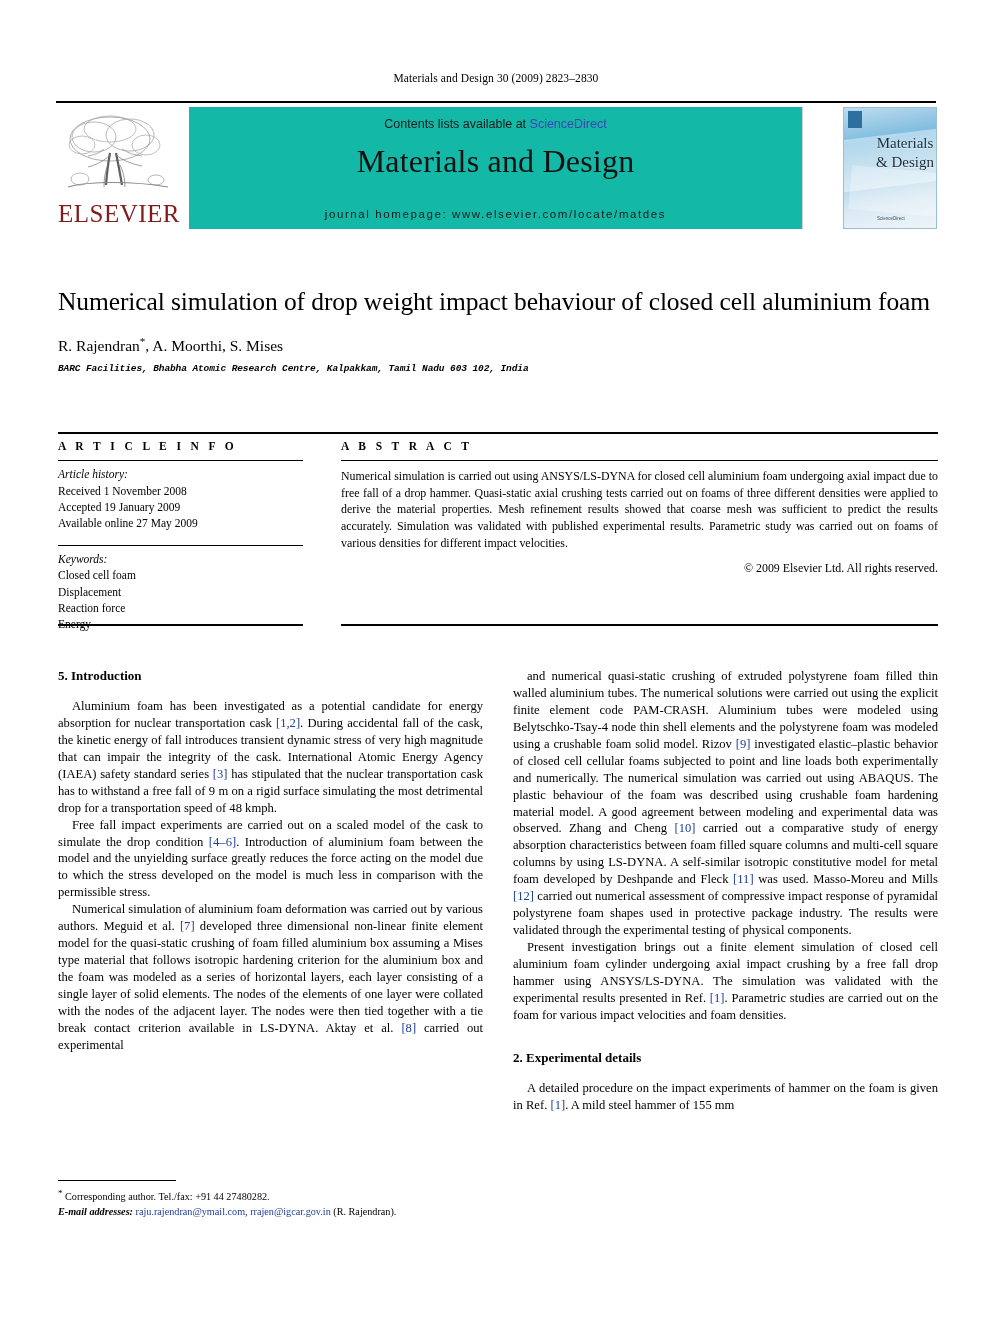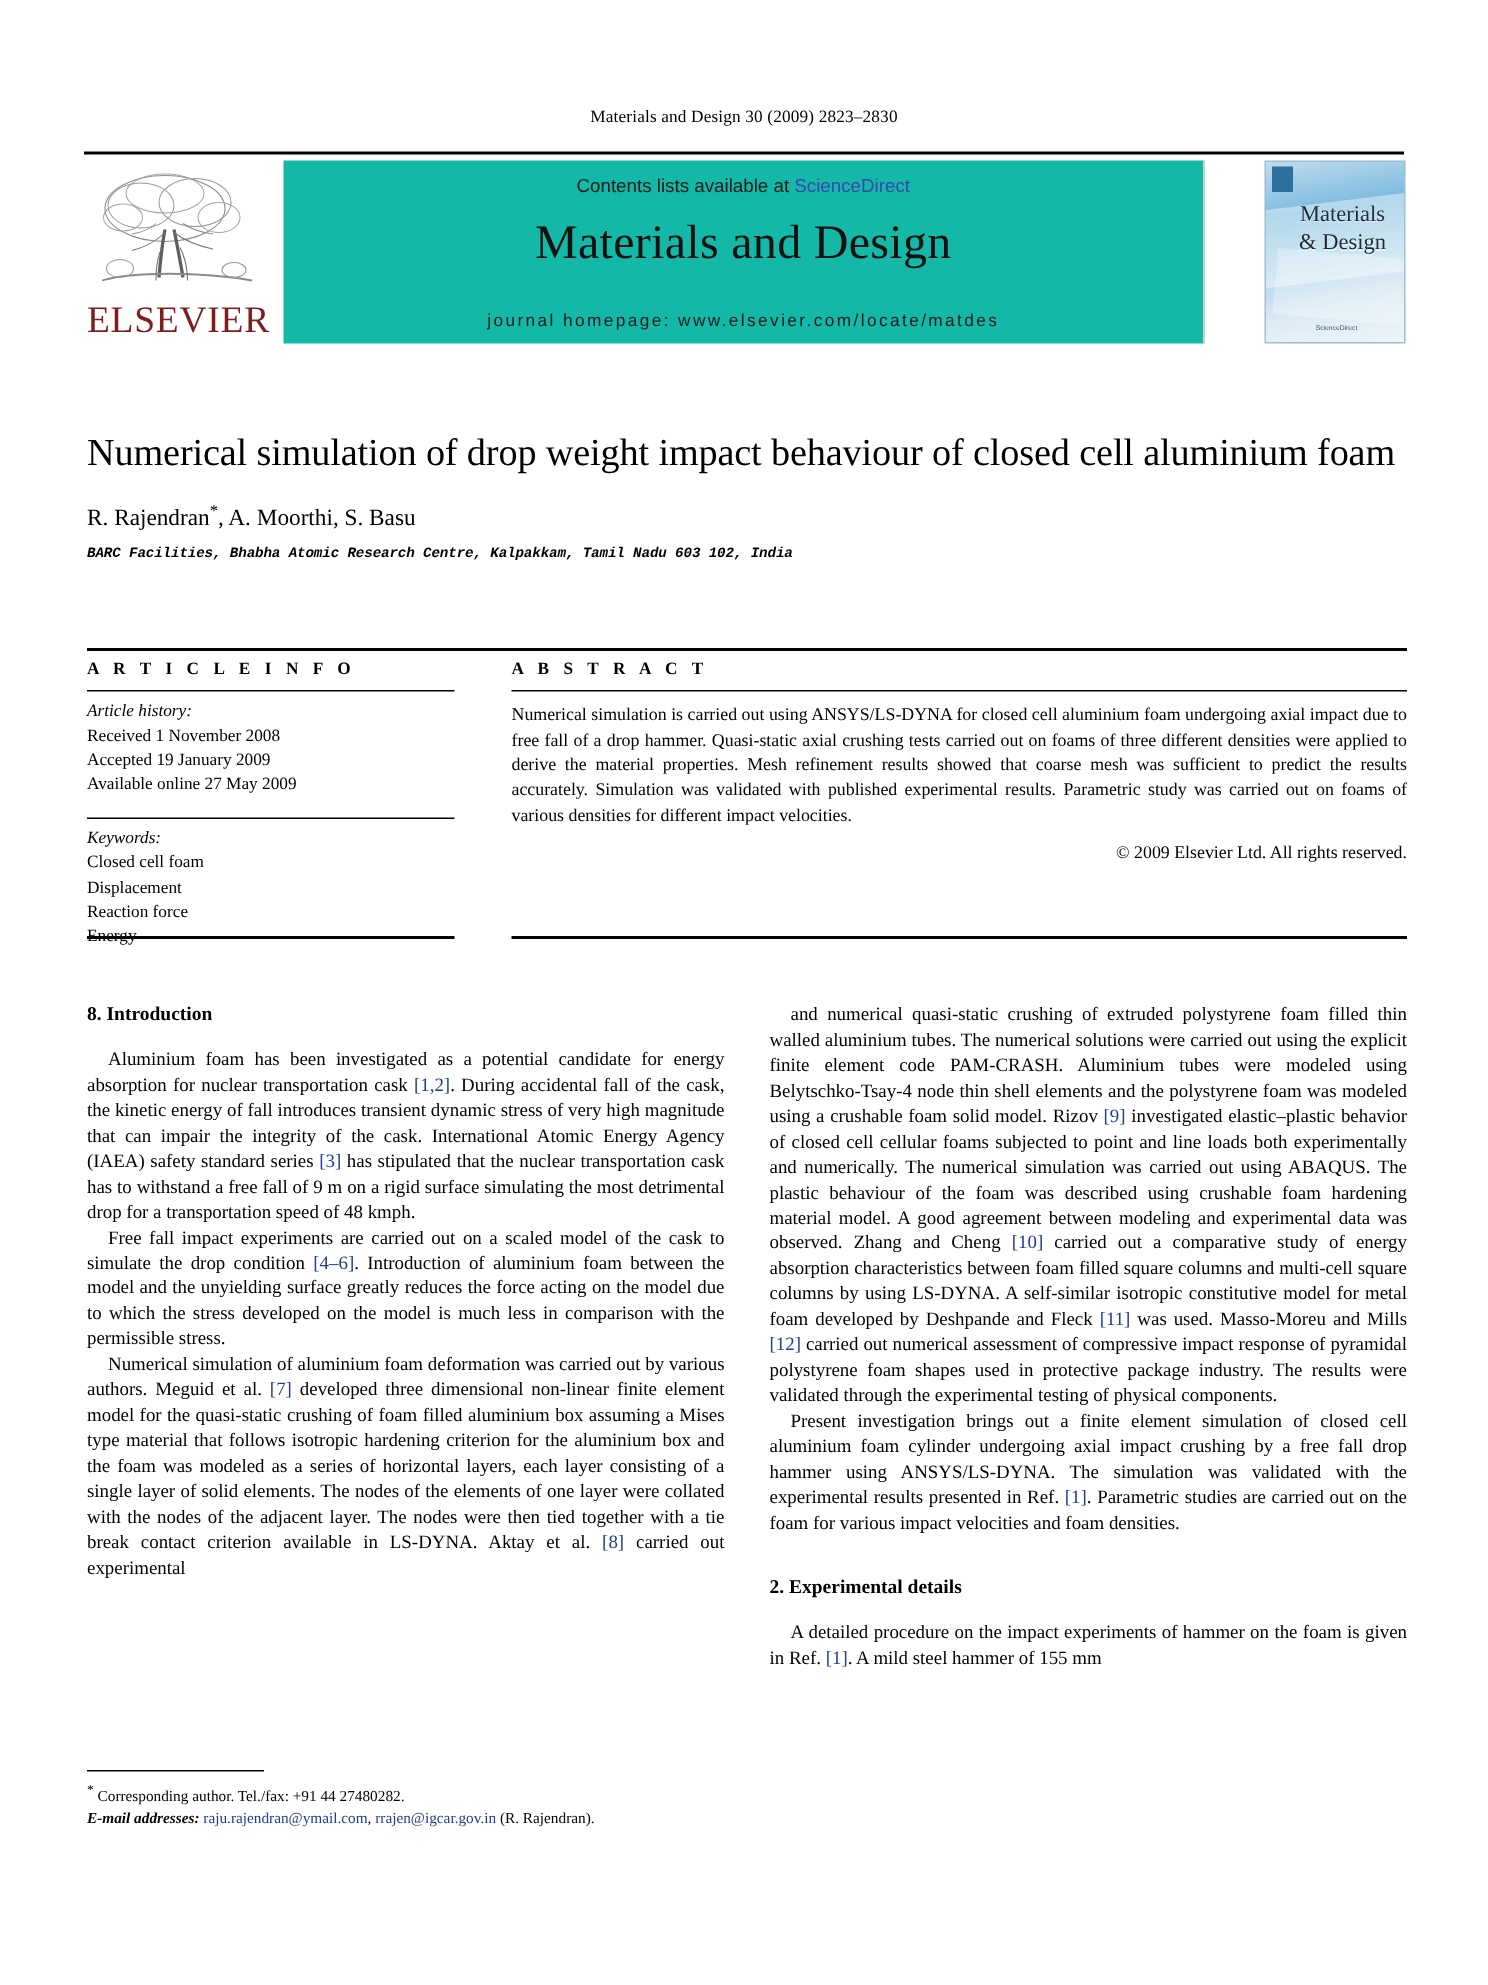--- a/index.html
+++ b/index.html
@@ -153,21 +153,21 @@
   .cover-elsevier-mark {
     position: absolute;
     left: 4px;
     top: 3px;
     width: 14px;
     height: 17px;
     background: #2d6f9e;
   }
   .cover-title {
     position: absolute;
-    left: 4px;
+    left: 14px;
     top: 26px;
     width: 94px;
     text-align: center;
     font-family: "Liberation Serif", serif;
     font-size: 15px;
     line-height: 1.25;
     color: #1d2b38;
     text-shadow: 0 1px 0 rgba(255,255,255,0.6);
   }
   .cover-foot {
@@ -422,21 +422,21 @@
         <span>Materials</span><br>
         <span>&amp; Design</span>
       </div>
       <div class="cover-foot">ScienceDirect</div>
     </div>
   </div>
 
   <div class="title-block">
     <h1 class="paper-title">Numerical simulation of drop weight impact behaviour of closed cell aluminium foam</h1>
     <div class="authors">
-      <span>R. Rajendran</span><span class="author-star">*</span><span>, A. Moorthi, S. Basu</span>
+      <span>R. Rajendran</span><span class="author-star">*</span><span>, A. Moorthi, S. Mises</span>
     </div>
     <div class="affiliation">BARC Facilities, Bhabha Atomic Research Centre, Kalpakkam, Tamil Nadu 603 102, India</div>
   </div>
 
   <div class="infoabs">
     <div class="rule-top"></div>
 
     <div class="col-info">
       <div class="sec-label">A R T I C L E   I N F O</div>
       <div class="thin-rule"></div>
@@ -462,21 +462,21 @@
       <div class="abstract-text">Numerical simulation is carried out using ANSYS/LS-DYNA for closed cell aluminium foam undergoing axial impact due to free fall of a drop hammer. Quasi-static axial crushing tests carried out on foams of three different densities were applied to derive the material properties. Mesh refinement results showed that coarse mesh was sufficient to predict the results accurately. Simulation was validated with published experimental results. Parametric study was carried out on foams of various densities for different impact velocities.</div>
       <div class="copyright">© 2009 Elsevier Ltd. All rights reserved.</div>
     </div>
 
     <div class="rule-bottom-left"></div>
     <div class="rule-bottom-right"></div>
   </div>
 
   <div class="body-cols">
     <div class="col col-left">
-      <h2 class="section-head">8. Introduction</h2>
+      <h2 class="section-head">5. Introduction</h2>
       <div>
           <p class="body"><span>Aluminium foam has been investigated as a potential candidate for energy absorption for nuclear transportation cask </span><span class="ref">[1,2]</span><span>. During accidental fall of the cask, the kinetic energy of fall introduces transient dynamic stress of very high magnitude that can impair the integrity of the cask. International Atomic Energy Agency (IAEA) safety standard series </span><span class="ref">[3]</span><span> has stipulated that the nuclear transportation cask has to withstand a free fall of 9 m on a rigid surface simulating the most detrimental drop for a transportation speed of 48 kmph.</span></p>
           <p class="body"><span>Free fall impact experiments are carried out on a scaled model of the cask to simulate the drop condition </span><span class="ref">[4–6]</span><span>. Introduction of aluminium foam between the model and the unyielding surface greatly reduces the force acting on the model due to which the stress developed on the model is much less in comparison with the permissible stress.</span></p>
           <p class="body"><span>Numerical simulation of aluminium foam deformation was carried out by various authors. Meguid et al. </span><span class="ref">[7]</span><span> developed three dimensional non-linear finite element model for the quasi-static crushing of foam filled aluminium box assuming a Mises type material that follows isotropic hardening criterion for the aluminium box and the foam was modeled as a series of horizontal layers, each layer consisting of a single layer of solid elements. The nodes of the elements of one layer were collated with the nodes of the adjacent layer. The nodes were then tied together with a tie break contact criterion available in LS-DYNA. Aktay et al. </span><span class="ref">[8]</span><span> carried out experimental</span></p>
         </div>
     </div>
     <div class="col col-right">
       <div>
           <p class="body"><span>and numerical quasi-static crushing of extruded polystyrene foam filled thin walled aluminium tubes. The numerical solutions were carried out using the explicit finite element code PAM-CRASH. Aluminium tubes were modeled using Belytschko-Tsay-4 node thin shell elements and the polystyrene foam was modeled using a crushable foam solid model. Rizov </span><span class="ref">[9]</span><span> investigated elastic–plastic behavior of closed cell cellular foams subjected to point and line loads both experimentally and numerically. The numerical simulation was carried out using ABAQUS. The plastic behaviour of the foam was described using crushable foam hardening material model. A good agreement between modeling and experimental data was observed. Zhang and Cheng </span><span class="ref">[10]</span><span> carried out a comparative study of energy absorption characteristics between foam filled square columns and multi-cell square columns by using LS-DYNA. A self-similar isotropic constitutive model for metal foam developed by Deshpande and Fleck </span><span class="ref">[11]</span><span> was used. Masso-Moreu and Mills </span><span class="ref">[12]</span><span> carried out numerical assessment of compressive impact response of pyramidal polystyrene foam shapes used in protective package industry. The results were validated through the experimental testing of physical components.</span></p>
           <p class="body"><span>Present investigation brings out a finite element simulation of closed cell aluminium foam cylinder undergoing axial impact crushing by a free fall drop hammer using ANSYS/LS-DYNA. The simulation was validated with the experimental results presented in Ref. </span><span class="ref">[1]</span><span>. Parametric studies are carried out on the foam for various impact velocities and foam densities.</span></p>

